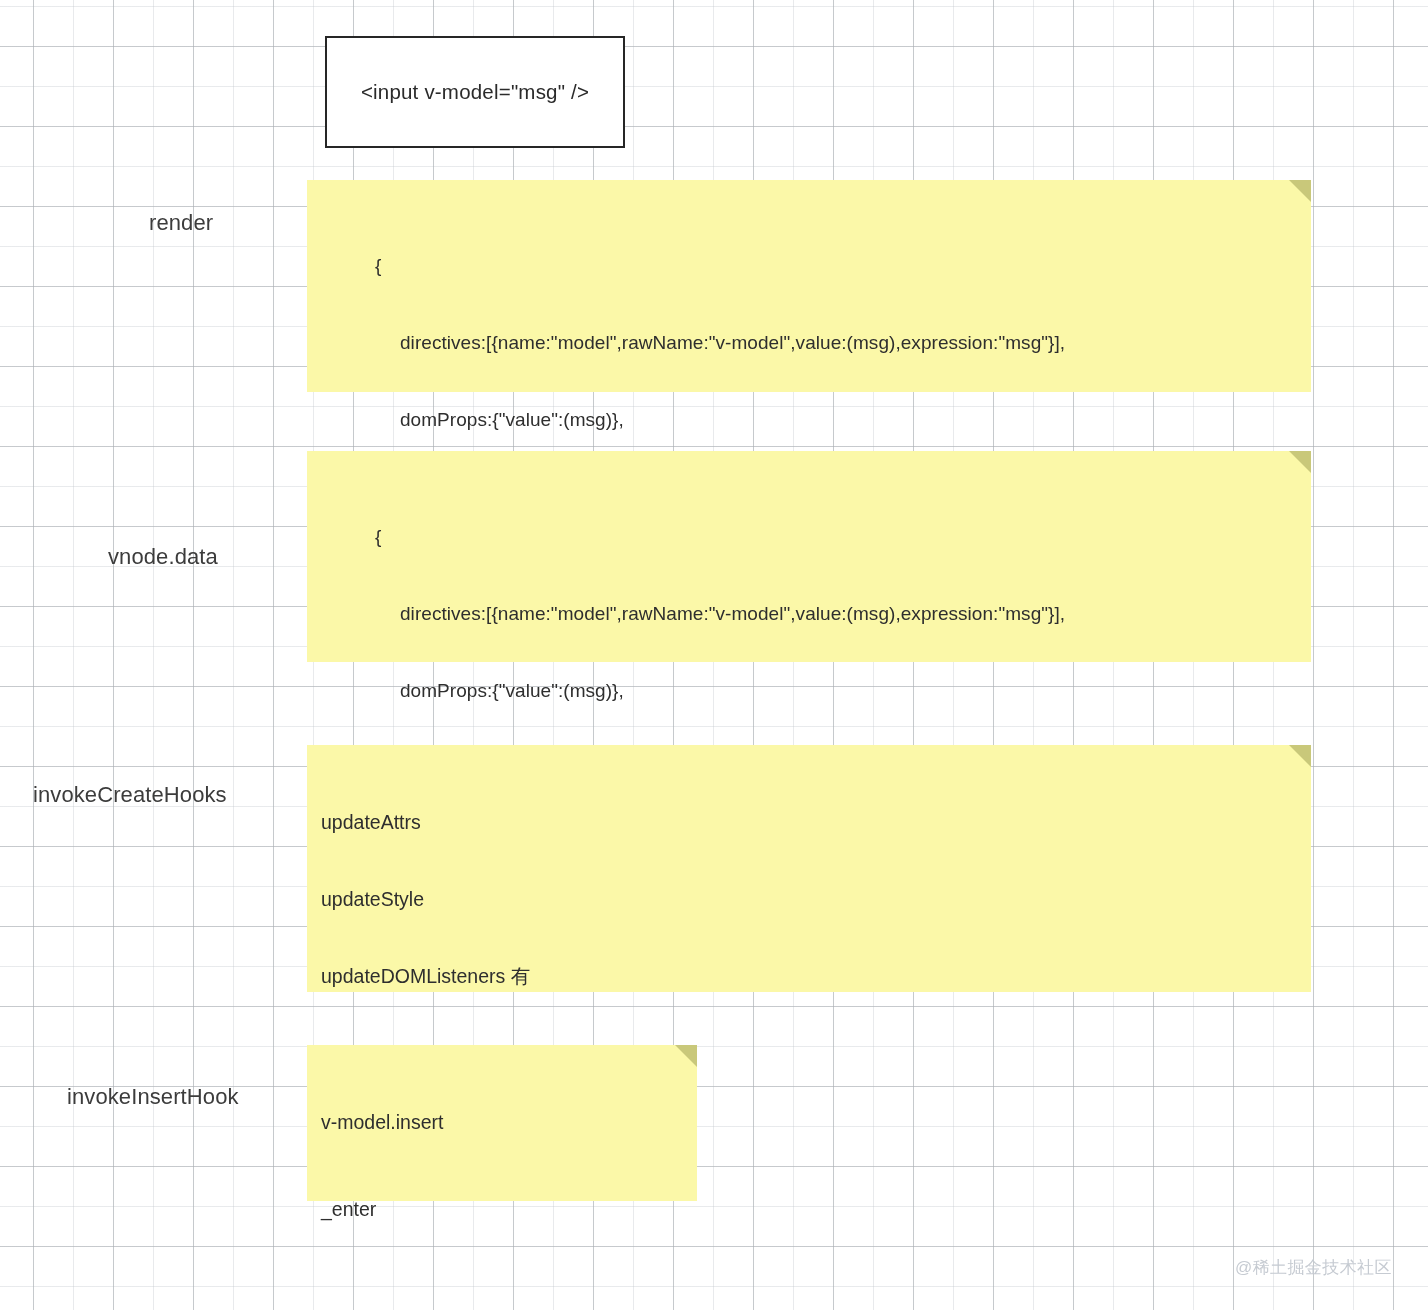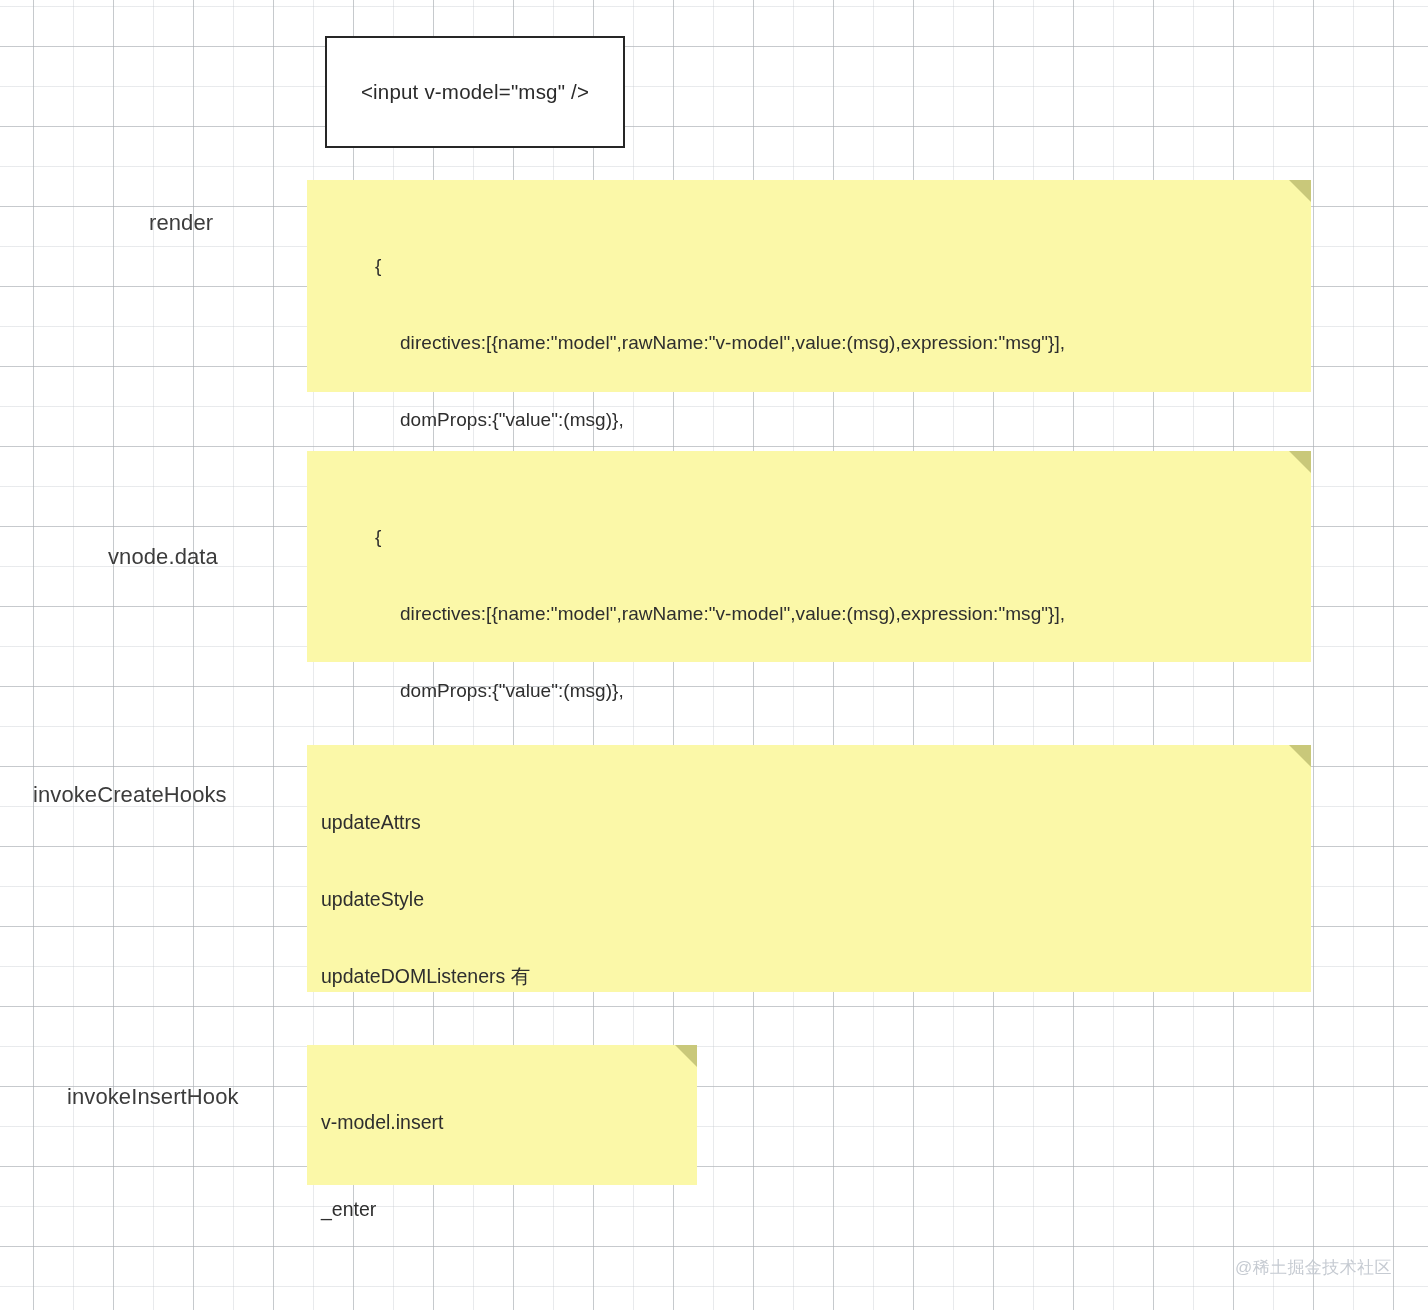--- a/index.html
+++ b/index.html
@@ -151,21 +151,21 @@
       <span class="ln">updateStyle</span>
       <span class="ln">updateDOMListeners 有</span>
       <span class="ln">updateDOMProps 有</span>
       <span class="ln">updateStyle</span>
       <span class="ln">_enter</span>
       
     </div>
   </div>
 
   <div class="row-label" style="left:67px; top:1085px;">invokeInsertHook</div>
-  <div class="note" style="left:307px; top:1045px; width:390px; height:140px;">
+  <div class="note" style="left:307px; top:1045px; width:390px; height:156px;">
     <div class="fold"></div>
     <div class="note-body list-lines" style="left:14px; top:13px;">
       <span class="ln">v-model.insert</span>
     </div>
   </div>
 
   <div class="watermark" style="left:1235px; top:1256px;text-align:right;">@稀土掘金技术社区</div>
 
 </div>
 

